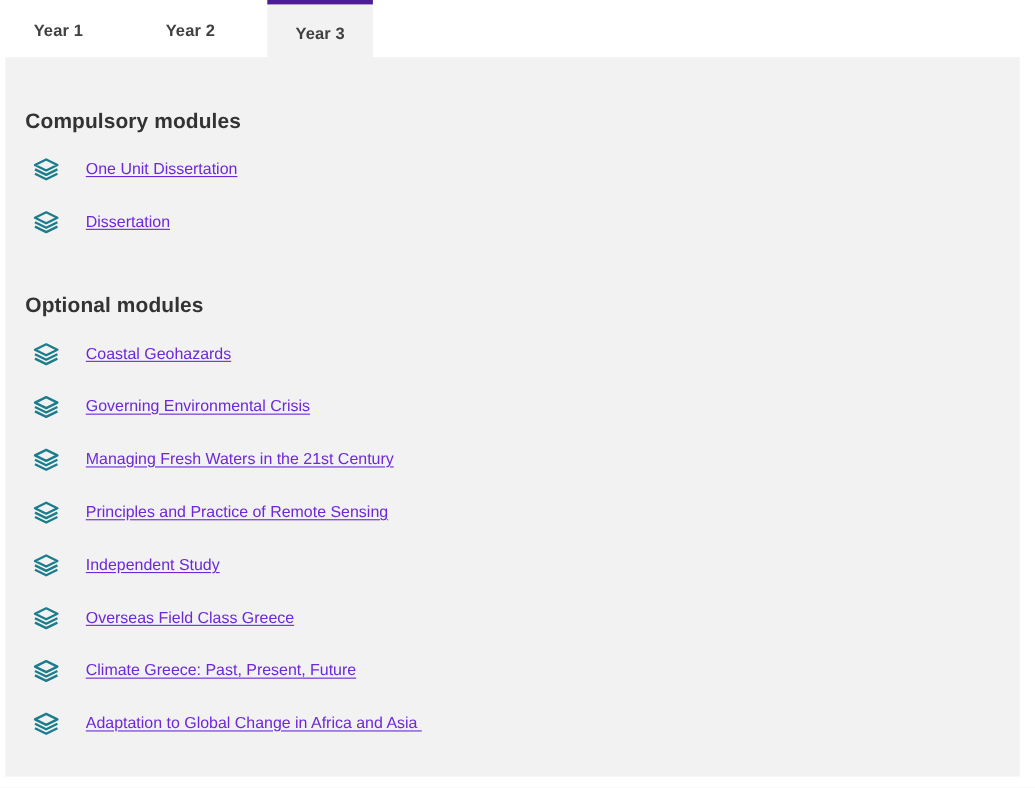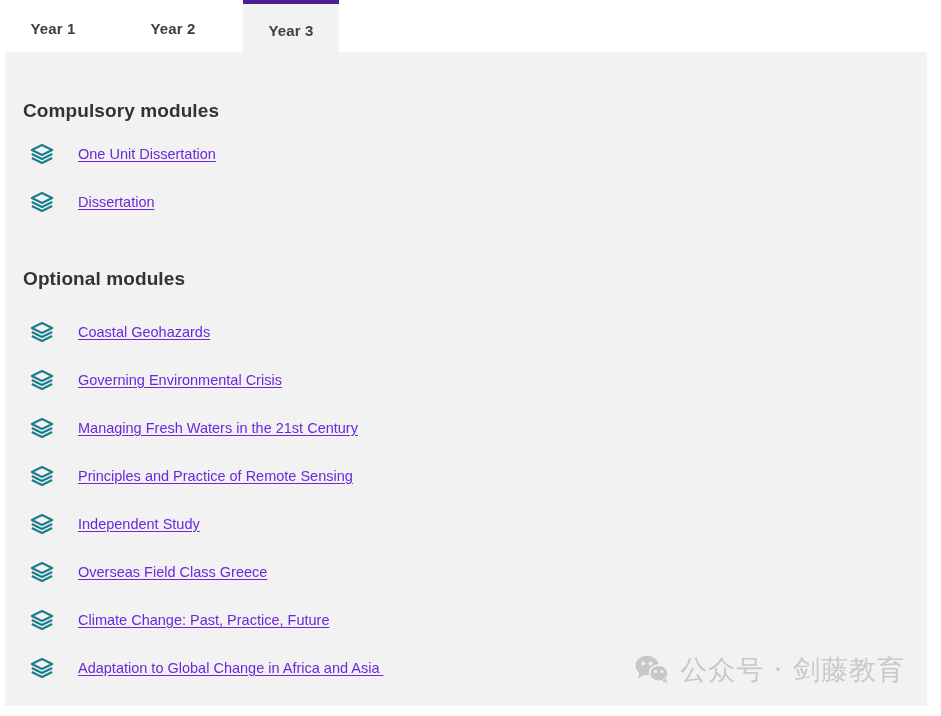--- a/index.html
+++ b/index.html
@@ -75,21 +75,21 @@
 
   .module-list {
     position: absolute;
     left: 0;
     width: 100%;
     list-style: none;
     margin: 0;
     padding: 0;
   }
   .list-compulsory { top: 78px; }
-  .list-optional   { top: 256px; }
+  .list-optional   { top: 246px; }
 
   .module-item {
     position: relative;
     height: 48px;
     display: flex;
     align-items: center;
   }
 
   .stack-icon {
     position: absolute;
@@ -241,43 +241,28 @@
         <a class="module-link" href="#">Overseas Field Class Greece</a>
       </li>
       <li class="module-item">
         <span>
           <svg class="stack-icon" viewBox="0 0 24 24" xmlns="http://www.w3.org/2000/svg">
             <polygon points="12,3 22.2,8 12,13 1.8,8" fill="none" stroke="#1b7d8c" stroke-width="2.1" stroke-linejoin="round"></polygon>
             <polyline points="1.8,12 12,17 22.2,12" fill="none" stroke="#1b7d8c" stroke-width="2.1" stroke-linejoin="round"></polyline>
             <polyline points="1.8,16 12,21 22.2,16" fill="none" stroke="#1b7d8c" stroke-width="2.1" stroke-linejoin="round"></polyline>
           </svg>
         </span>
-        <a class="module-link" href="#">Climate Change: Past, Practice, Future</a>
+        <a class="module-link" href="#">Climate Greece: Past, Present, Future</a>
       </li>
       <li class="module-item">
         <span>
           <svg class="stack-icon" viewBox="0 0 24 24" xmlns="http://www.w3.org/2000/svg">
             <polygon points="12,3 22.2,8 12,13 1.8,8" fill="none" stroke="#1b7d8c" stroke-width="2.1" stroke-linejoin="round"></polygon>
             <polyline points="1.8,12 12,17 22.2,12" fill="none" stroke="#1b7d8c" stroke-width="2.1" stroke-linejoin="round"></polyline>
             <polyline points="1.8,16 12,21 22.2,16" fill="none" stroke="#1b7d8c" stroke-width="2.1" stroke-linejoin="round"></polyline>
           </svg>
         </span>
         <a class="module-link" href="#">Adaptation to Global Change in Africa and Asia </a>
       </li>
     </ul>
 
-  <div class="watermark">
-    <span>
-      <svg class="wechat-icon" viewBox="0 0 34 30" xmlns="http://www.w3.org/2000/svg">
-        <ellipse cx="12" cy="11.5" rx="11.5" ry="9.8" fill="#c8c8c8"></ellipse>
-        <polygon points="4.5,18 3,24.5 9.5,21" fill="#c8c8c8"></polygon>
-        <circle cx="8.2" cy="9.4" r="1.85" fill="#f2f2f2"></circle>
-        <circle cx="15.6" cy="9.4" r="1.85" fill="#f2f2f2"></circle>
-        <ellipse cx="23.8" cy="19.2" rx="9.4" ry="8.1" fill="#c8c8c8" stroke="#f2f2f2" stroke-width="1.6"></ellipse>
-        <polygon points="31,24.6 32.6,29.6 26.8,26.8" fill="#c8c8c8"></polygon>
-        <circle cx="20.6" cy="17.4" r="1.5" fill="#f2f2f2"></circle>
-        <circle cx="27.0" cy="17.4" r="1.5" fill="#f2f2f2"></circle>
-      </svg>
-    </span>
-    <span class="watermark-text">公众号 · 剑藤教育</span>
-  </div>
 
 </div>
 
 </body></html>

